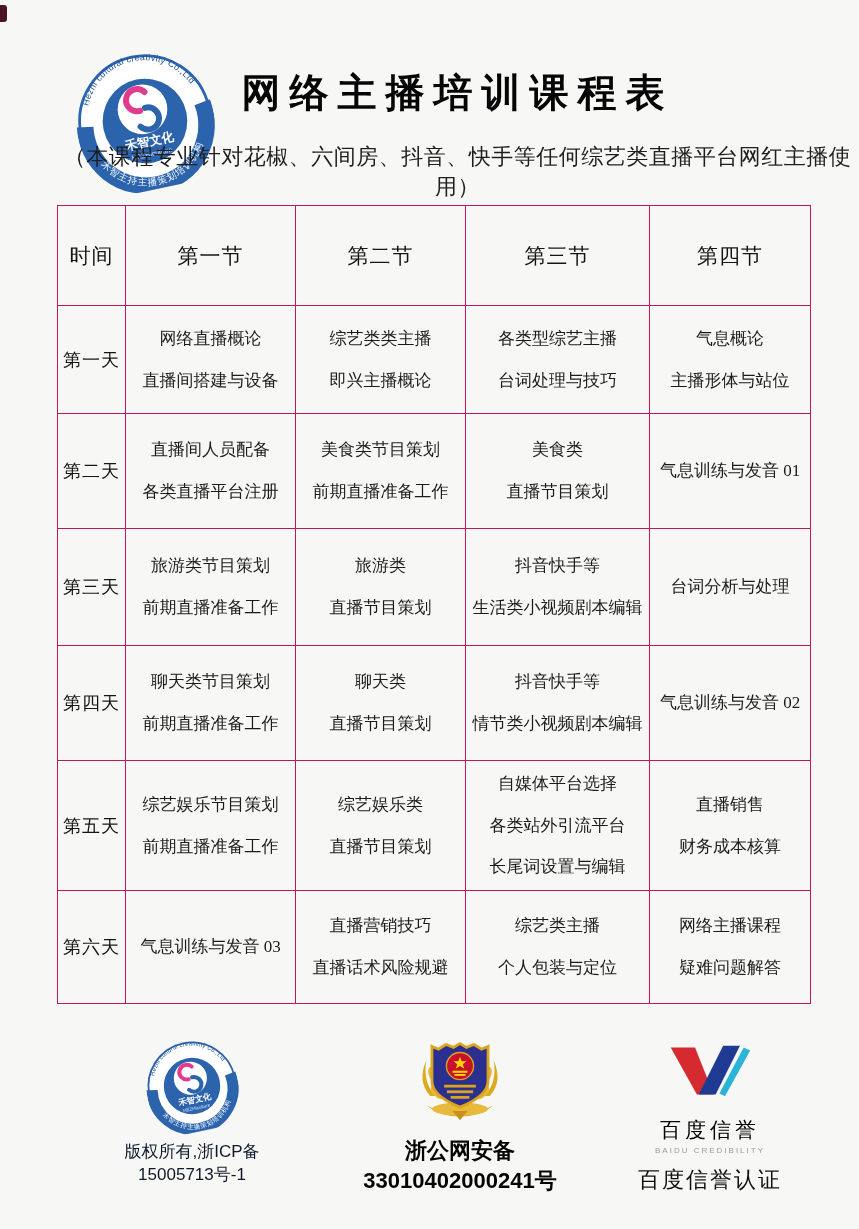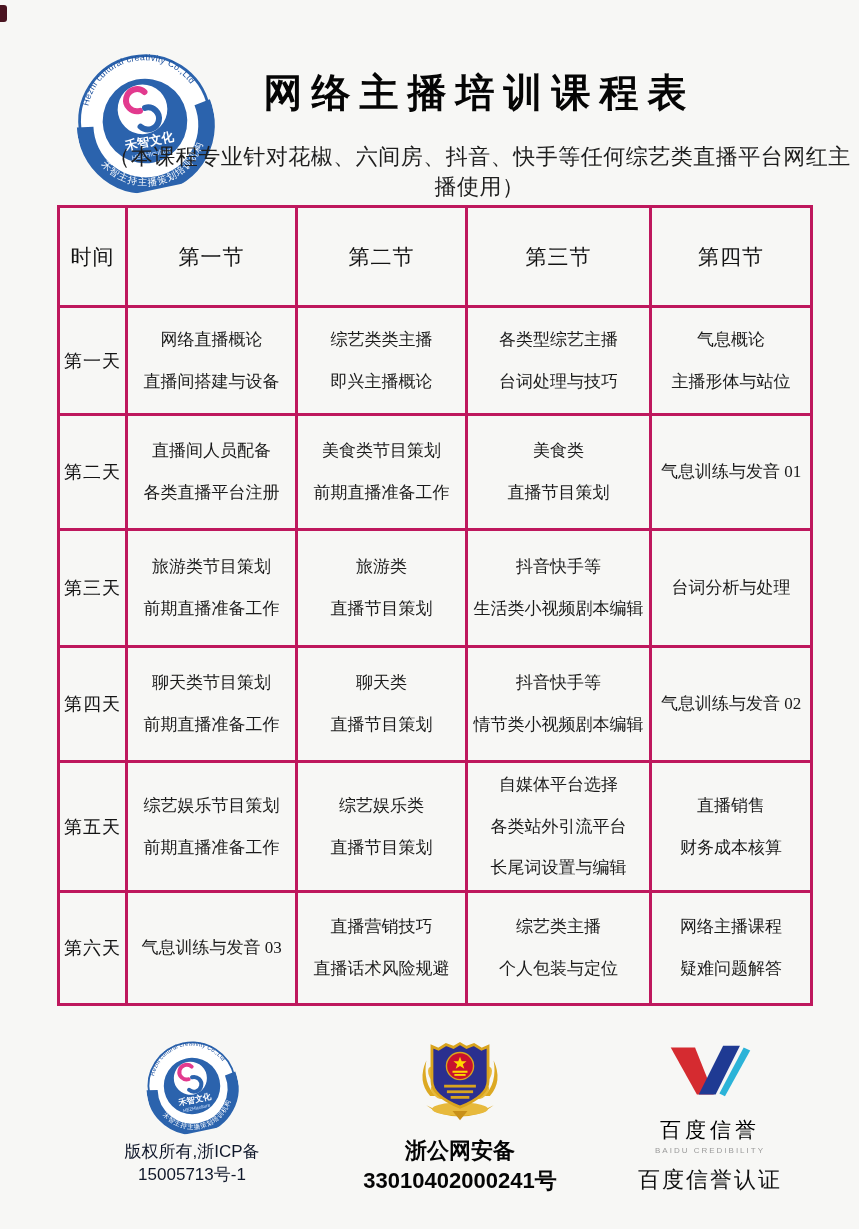--- a/index.html
+++ b/index.html
@@ -14,33 +14,33 @@
     position:absolute; left:0; top:5px; width:7px; height:17px;
     background:#4a1420; border-radius:0 3px 3px 0;
   }
   
   .logo-wrap-large {
     position:absolute; left:76px; top:52px; width:138px; height:138px;
     transform:rotate(-12deg);
   }
   .header-text {
     position:absolute; left:0; right:0; top:66px;
-    padding-left:100px; text-align:center;
+    padding-left:56px; text-align:center;
   }
   .title {
     font-size:39px; font-weight:bold; letter-spacing:9px; color:#050505;
   }
   .subtitle {
     margin-top:22px; font-size:22px; color:#1e1e1e; letter-spacing:0.5px;
   }
   
   .table-wrap { position:absolute; left:57px; top:205px; }
   table { border-collapse:collapse; table-layout:fixed; width:753px; }
   th, td {
-    border:3px solid #be185d; text-align:center; vertical-align:middle;
+    border:1px solid #be185d; text-align:center; vertical-align:middle;
     background:transparent; font-weight:normal; padding:0 4px;
   }
   tr.r0 { height:100px; } tr.r1 { height:108px; } tr.r2 { height:115px; }
   tr.r3 { height:117px; } tr.r4 { height:115px; } tr.r5 { height:130px; }
   tr.r6 { height:113px; }
   th { font-size:21px; color:#141414; letter-spacing:1px; }
   td.day { font-size:18px; color:#141414; letter-spacing:1px; }
   td .cell { font-size:17px; line-height:2.45; white-space:pre-line; color:#1b1b1b; }
   
   .f-left  { position:absolute; left:92px;  top:1040px; width:200px; text-align:center; }

